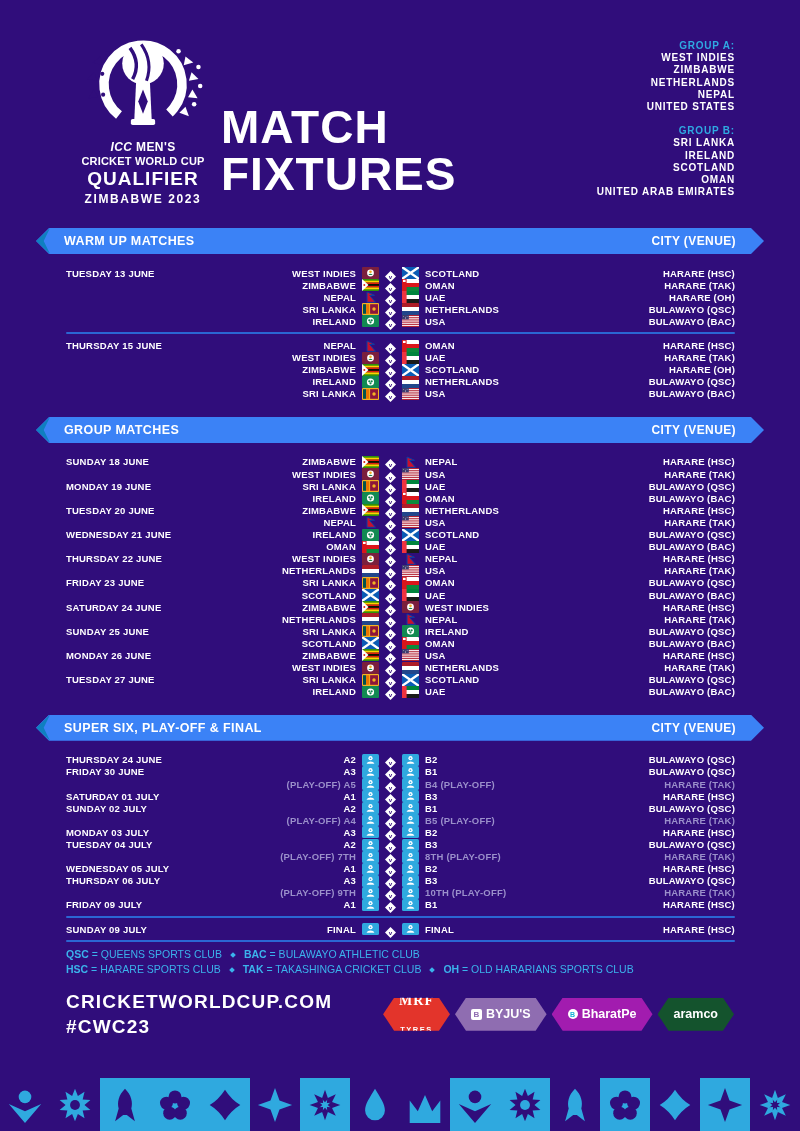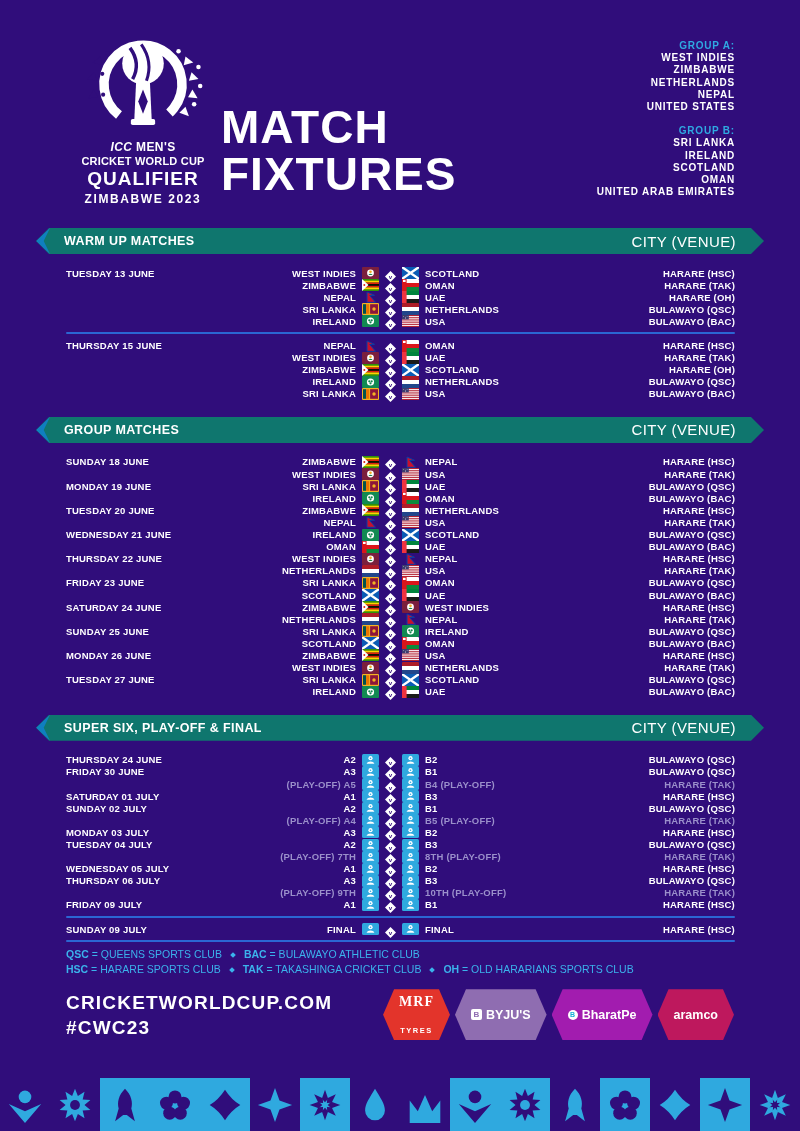--- a/index.html
+++ b/index.html
@@ -14,27 +14,27 @@
   .logo-l2{font-size:11px;font-weight:bold;letter-spacing:.2px;margin-top:1px;white-space:nowrap;}
   .logo-l3{font-size:19px;font-weight:bold;letter-spacing:1px;margin-top:1px;}
   .logo-l4{font-size:12px;font-weight:bold;letter-spacing:1.6px;margin-top:2px;}
   .title{position:absolute;left:221px;top:104px;color:#fff;font-weight:bold;font-size:46px;line-height:47px;letter-spacing:1px;}
   .groups{position:absolute;right:65px;top:40px;text-align:right;}
   .group-block + .group-block{margin-top:12px;}
   .group-label{color:#2FA9E2;font-size:10px;font-weight:bold;letter-spacing:.8px;line-height:12.2px;}
   .group-team{color:#fff;font-size:10px;font-weight:bold;letter-spacing:.8px;line-height:12.2px;white-space:nowrap;}
   
   .section:not(:first-child){margin-top:17px;}
-  .banner{position:relative;margin:0 36px;height:26px;background:#0f766e;
+  .banner{position:relative;margin:0 36px;height:26px;background:#3b82f6;
     clip-path:polygon(13px 0,calc(100% - 13px) 0,100% 50%,calc(100% - 13px) 100%,13px 100%,0 50%);
     display:flex;align-items:center;justify-content:space-between;padding:0 28px;box-sizing:border-box;gap:33px;}
   .banner::before{content:"";position:absolute;left:0;top:0;width:14px;height:100%;
     background:#0F7FC0;clip-path:polygon(0 50%,100% 0,55% 50%,100% 100%);}
   .banner-title{color:#fff;font-weight:bold;font-size:12.5px;letter-spacing:.4px;}
-  .banner-right{color:#fff;font-weight:normal;font-size:15px;letter-spacing:.4px;padding-left:32px;}
+  .banner-right{color:#fff;font-weight:bold;font-size:12px;letter-spacing:.4px;padding-left:32px;}
   
   .sec-rows{margin:13px 65px 0 66px;}
   .m-row{display:flex;align-items:center;height:12.1px;}
   .m-date{width:150px;color:#fff;font-size:9.5px;font-weight:bold;letter-spacing:.2px;white-space:nowrap;}
   .m-center{flex:1;display:flex;align-items:center;justify-content:center;gap:6px;}
   .team{color:#fff;font-size:9.5px;font-weight:bold;letter-spacing:.2px;width:132px;white-space:nowrap;}
   .home{text-align:right;}
   .flag{flex:0 0 17px;width:17px;height:12px;}
   .flag svg{display:block;}
   .vs{flex:0 0 11px;width:11px;height:11px;}
@@ -42,21 +42,21 @@
   .m-row.muted .team,.m-row.muted .m-venue{color:#9B90CB;}
   .divider{height:2px;background:#2B66D2;margin:5px 0;border-radius:1px;}
   
   .foot-note{margin:12px 66px 0;color:#fff;font-size:11.5px;font-weight:bold;letter-spacing:.3px;}
   .legend{margin:5px 66px 0;color:#3BB3EC;font-size:10.5px;line-height:15px;}
   .legend b{font-weight:bold;}
   .legend .sep{display:inline-block;width:4px;height:4px;background:#3BB3EC;transform:rotate(45deg);margin:0 9px 1px;vertical-align:middle;}
   .foot-row{display:flex;align-items:center;justify-content:space-between;margin:12px 66px 0;}
   .site{color:#fff;font-weight:bold;font-size:19px;letter-spacing:1.2px;line-height:25px;}
   .sponsors{display:flex;gap:5px;align-items:center;}
-  .sponsor{height:51px;display:flex;align-items:center;justify-content:center;padding:0 16px;box-sizing:border-box;
+  .sponsor{height:33px;display:flex;align-items:center;justify-content:center;padding:0 16px;box-sizing:border-box;
     clip-path:polygon(11px 0,calc(100% - 11px) 0,100% 50%,calc(100% - 11px) 100%,11px 100%,0 50%);}
   .sp-col{display:flex;flex-direction:column;align-items:center;line-height:1;}
   .sp-l1{font-family:"Liberation Serif",serif;font-weight:bold;font-size:14px;letter-spacing:1px;}
   .sp-l2{font-family:Liberation Sans, sans-serif;font-weight:bold;font-size:7.5px;letter-spacing:1.5px;margin-top:18px;}
   .sp-text{font-weight:bold;font-size:12.5px;white-space:nowrap;}
   .sp-icon-sq{width:11px;height:11px;background:#fff;color:#8F6DB1;border-radius:2px;font-size:8px;font-weight:bold;
     display:flex;align-items:center;justify-content:center;margin-right:4px;}
   .sp-icon-ci{width:10px;height:10px;background:#fff;color:#17B0D6;border-radius:50%;font-size:7px;font-weight:bold;
     display:flex;align-items:center;justify-content:center;margin-right:4px;}
   
@@ -1498,21 +1498,21 @@
           </div>
         </div>
         <div class="sponsor" style="background: rgb(143, 109, 177); color: rgb(255, 255, 255);">
           <span class="sp-icon-sq">B</span>
           <span class="sp-text">BYJU'S</span>
         </div>
         <div class="sponsor" style="background: #a21caf; color: rgb(255, 255, 255); text-align: center;">
           <span class="sp-icon-ci">B</span>
           <span class="sp-text">BharatPe</span>
         </div>
-        <div class="sponsor" style="background: #be185d; color: rgb(255, 255, 255);">
+        <div class="sponsor" style="background: #14532d; color: rgb(255, 255, 255);">
           <span class="sp-text">aramco</span>
         </div>
       </div>
   </div>
 
   <div class="band" id="band">
       <div class="tile">
         <svg viewBox="0 0 40 40" width="36" height="36">
           <circle cx="20" cy="11" r="7" fill="#2FA9DF"></circle>
           <polygon points="2,19 20,40 38,19 20,27" fill="#2FA9DF"></polygon>

